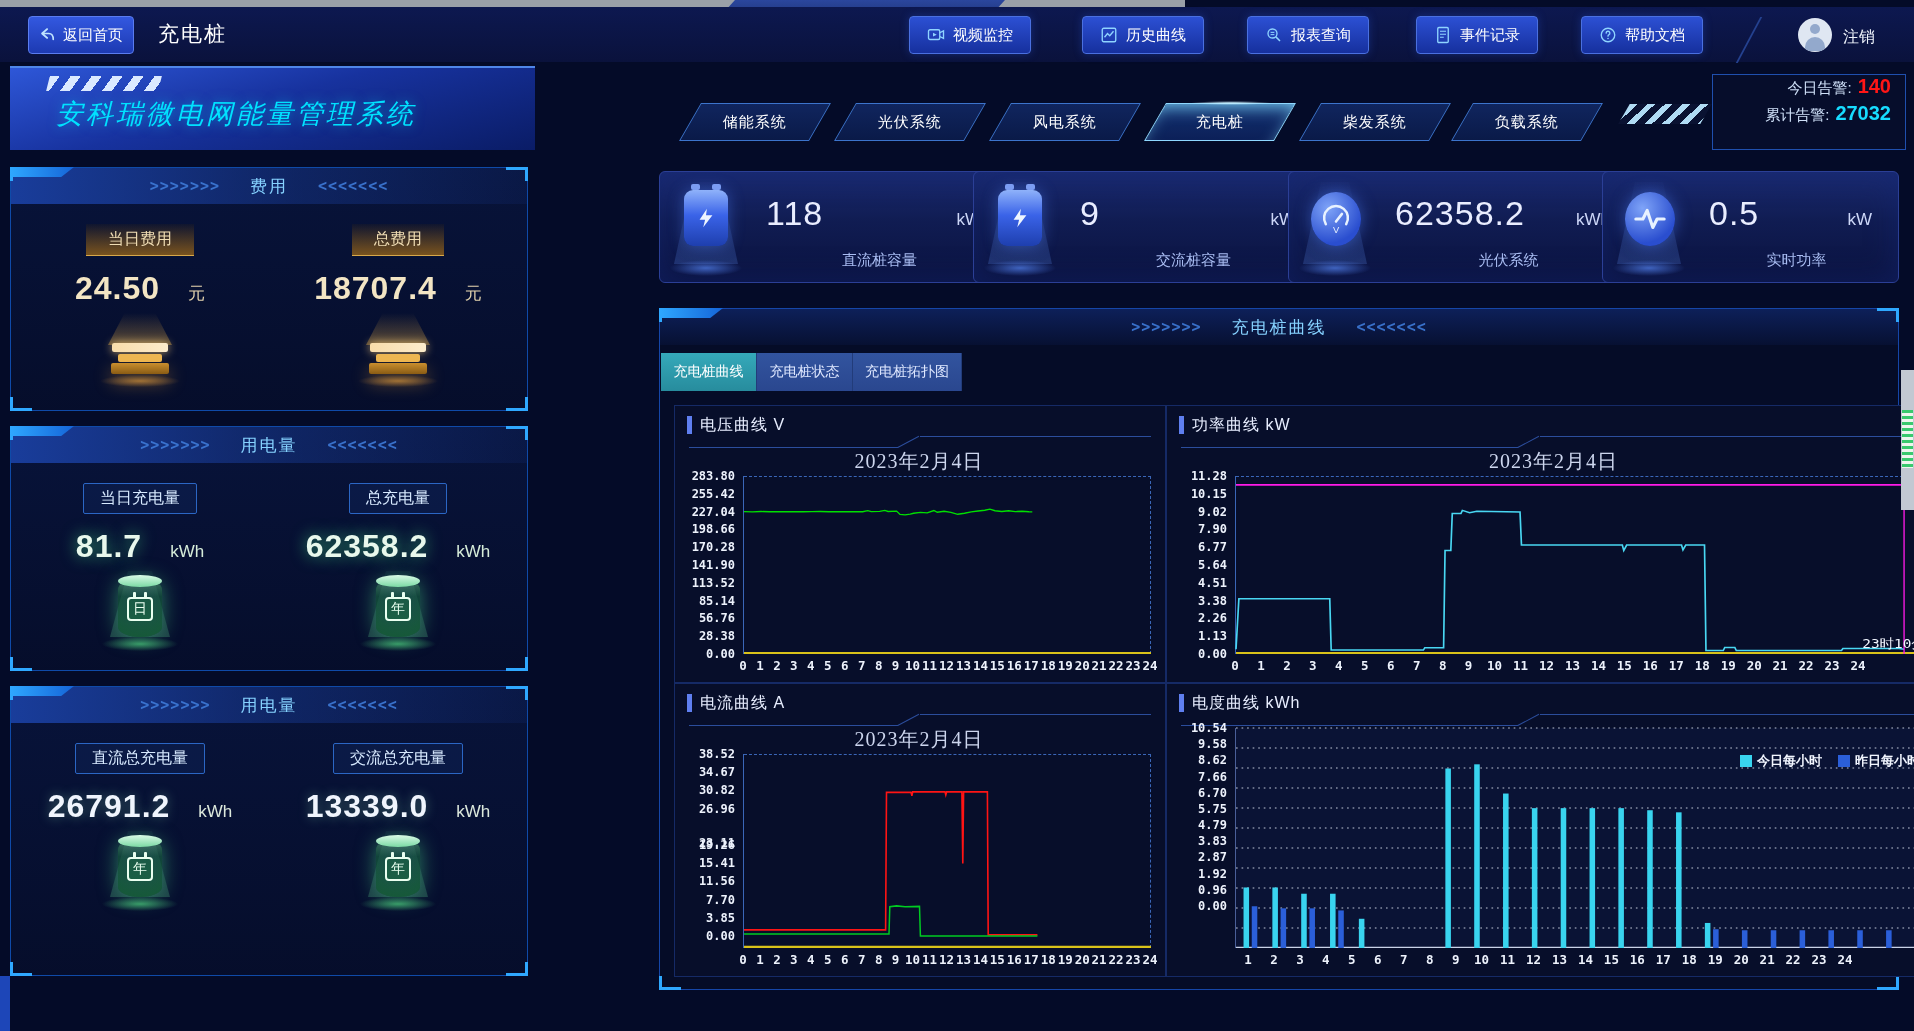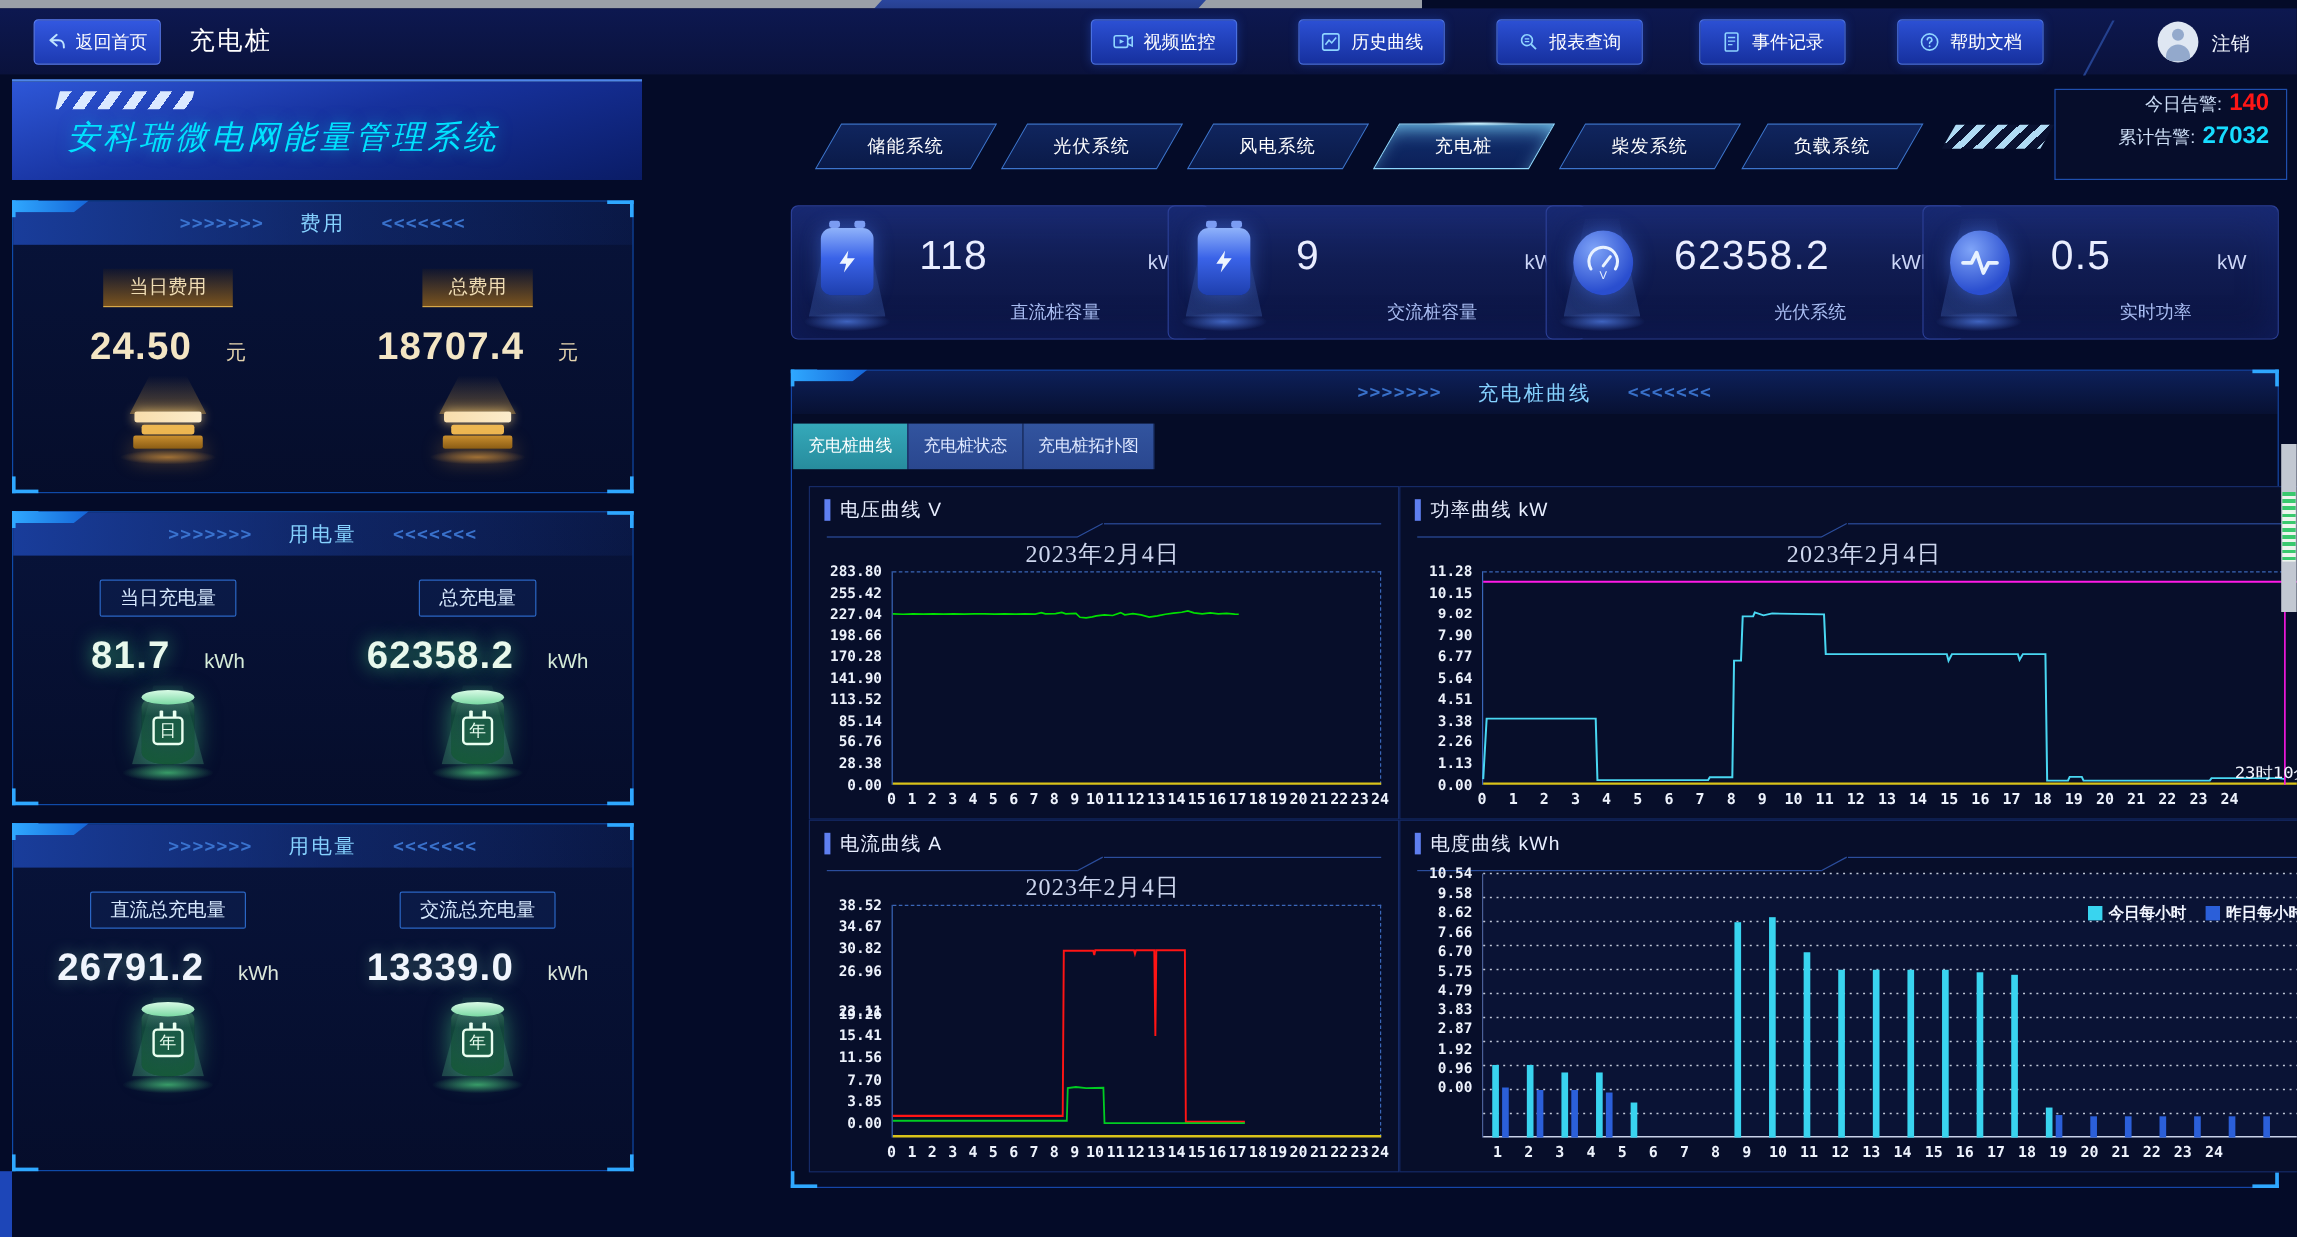--- a/index.html
+++ b/index.html
@@ -591,21 +591,21 @@
         <div class="c-underline">
           <i class="l1"></i>
           <i class="l2"></i>
           <i class="l3"></i>
         </div>
         <div class="c-date">2023年2月4日</div>
         <div class="c-body">
           <div class="c-yaxis">
             <span style="top: -7px;">11.28</span>
             <span style="top: 10.8px;">10.15</span>
-            <span style="top: 28.6px; font-family: Liberation Mono, monospace;">9.02</span>
+            <span style="top: 28.6px;">9.02</span>
             <span style="top: 46.4px;">7.90</span>
             <span style="top: 64.2px;">6.77</span>
             <span style="top: 82px;">5.64</span>
             <span style="top: 99.8px;">4.51</span>
             <span style="top: 117.6px;">3.38</span>
             <span style="top: 135.4px;">2.26</span>
             <span style="top: 153.2px;">1.13</span>
             <span style="top: 171px;">0.00</span>
           </div>
           <div class="c-plot">

